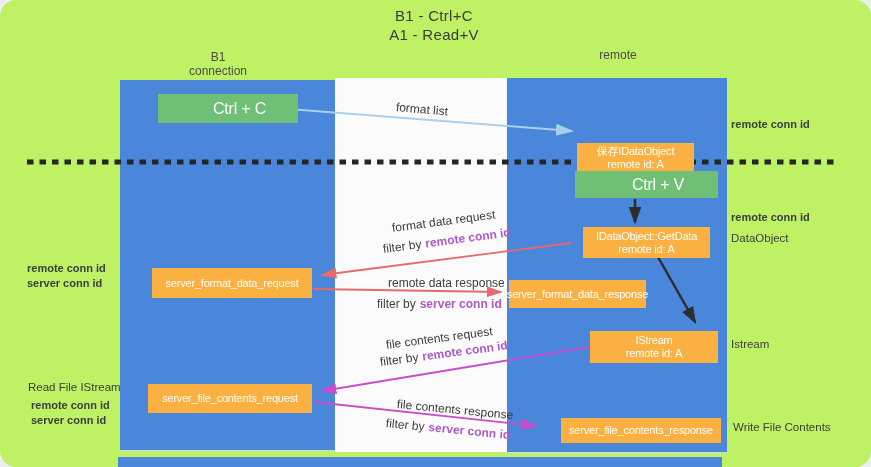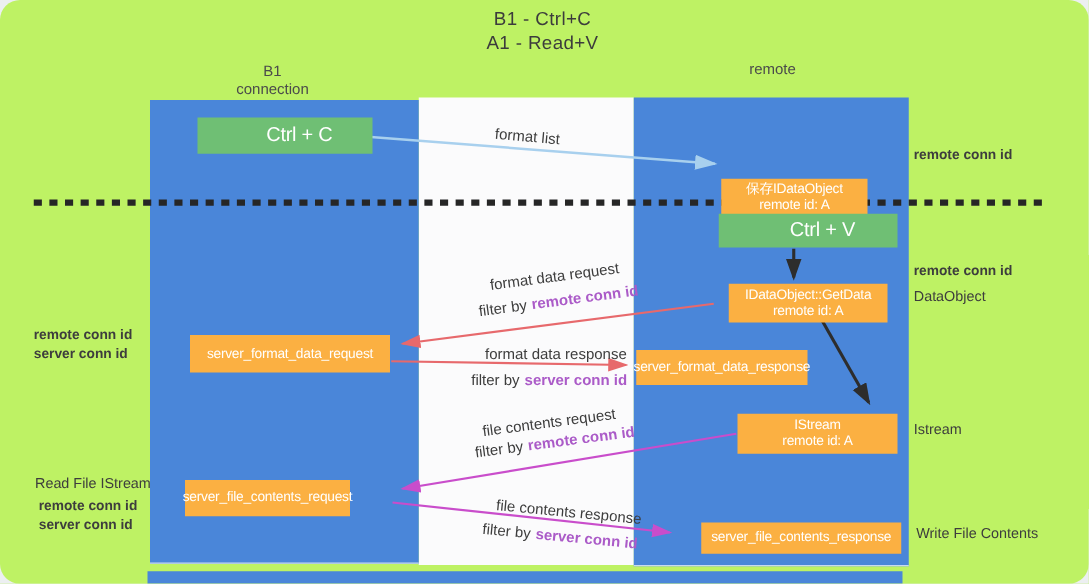--- a/index.html
+++ b/index.html
@@ -44,21 +44,21 @@
   }
   .node.green{background:#6fbf74;font-size:16px;padding-left:23px;}
   .node.orange{background:#fbb042;}
   .n-ctrl-c{left:158px;top:94px;width:117px;height:29px;}
   .n-save{left:577px;top:119px;width:117px;height:30px;margin-top:24px;}
   .n-ctrl-v{left:575px;top:171px;width:120px;height:27px;}
   .n-getdata{left:583px;top:227px;width:127px;height:31px;}
   .n-fmt-req{left:152px;top:268px;width:160px;height:30px;}
   .n-fmt-resp{left:509px;top:280px;width:137px;height:28px;}
   .n-istream{left:590px;top:331px;width:128px;height:32px;}
-  .n-file-req{left:148px;top:384px;width:132px;height:29px;}
+  .n-file-req{left:148px;top:384px;width:164px;height:29px;}
   .n-file-resp{left:545px;top:418px;width:160px;height:25px;margin-left:16px;}
   .ann{
     font-size:12px;color:#3d3d3d;white-space:nowrap;
     transform-origin:left center;
   }
   .ann .flt{color:#3d3d3d;margin-right:4px;}
   .purple{color:#ab5bc8;font-weight:bold;}
   .greentx{color:#5fba68;font-weight:bold;}
   .side{
     font-size:11.5px;color:#3d3d3d;white-space:nowrap;
@@ -146,21 +146,21 @@
     <div>server_file_contents_response</div>
   </div>
 
   <div class="abs ann" style="left:396px;top:100px;transform:rotate(5deg);">format list</div>
 
   <div class="abs ann" style="left:392px;top:221px;transform:rotate(-7.5deg);">format data request</div>
   <div class="abs ann" style="left:383px;top:242px;transform:rotate(-7.5deg);">
     <span class="flt">filter by</span><span class="purple">remote conn id</span>
   </div>
 
-  <div class="abs ann" style="left:388px;top:276px;">format data response</div>
+  <div class="abs ann" style="left:388px;top:276px;">remote data response</div>
   <div class="abs ann" style="left:377px;top:297px;">
     <span class="flt">filter by</span><span class="purple">server conn id</span>
   </div>
 
   <div class="abs ann" style="left:386px;top:338px;transform:rotate(-7.5deg);">file contents request</div>
   <div class="abs ann" style="left:380px;top:355px;transform:rotate(-7.5deg);">
     <span class="flt">filter by</span><span class="purple">remote conn id</span>
   </div>
 
   <div class="abs ann" style="left:397px;top:397px;transform:rotate(5.5deg);">file contents response</div>

